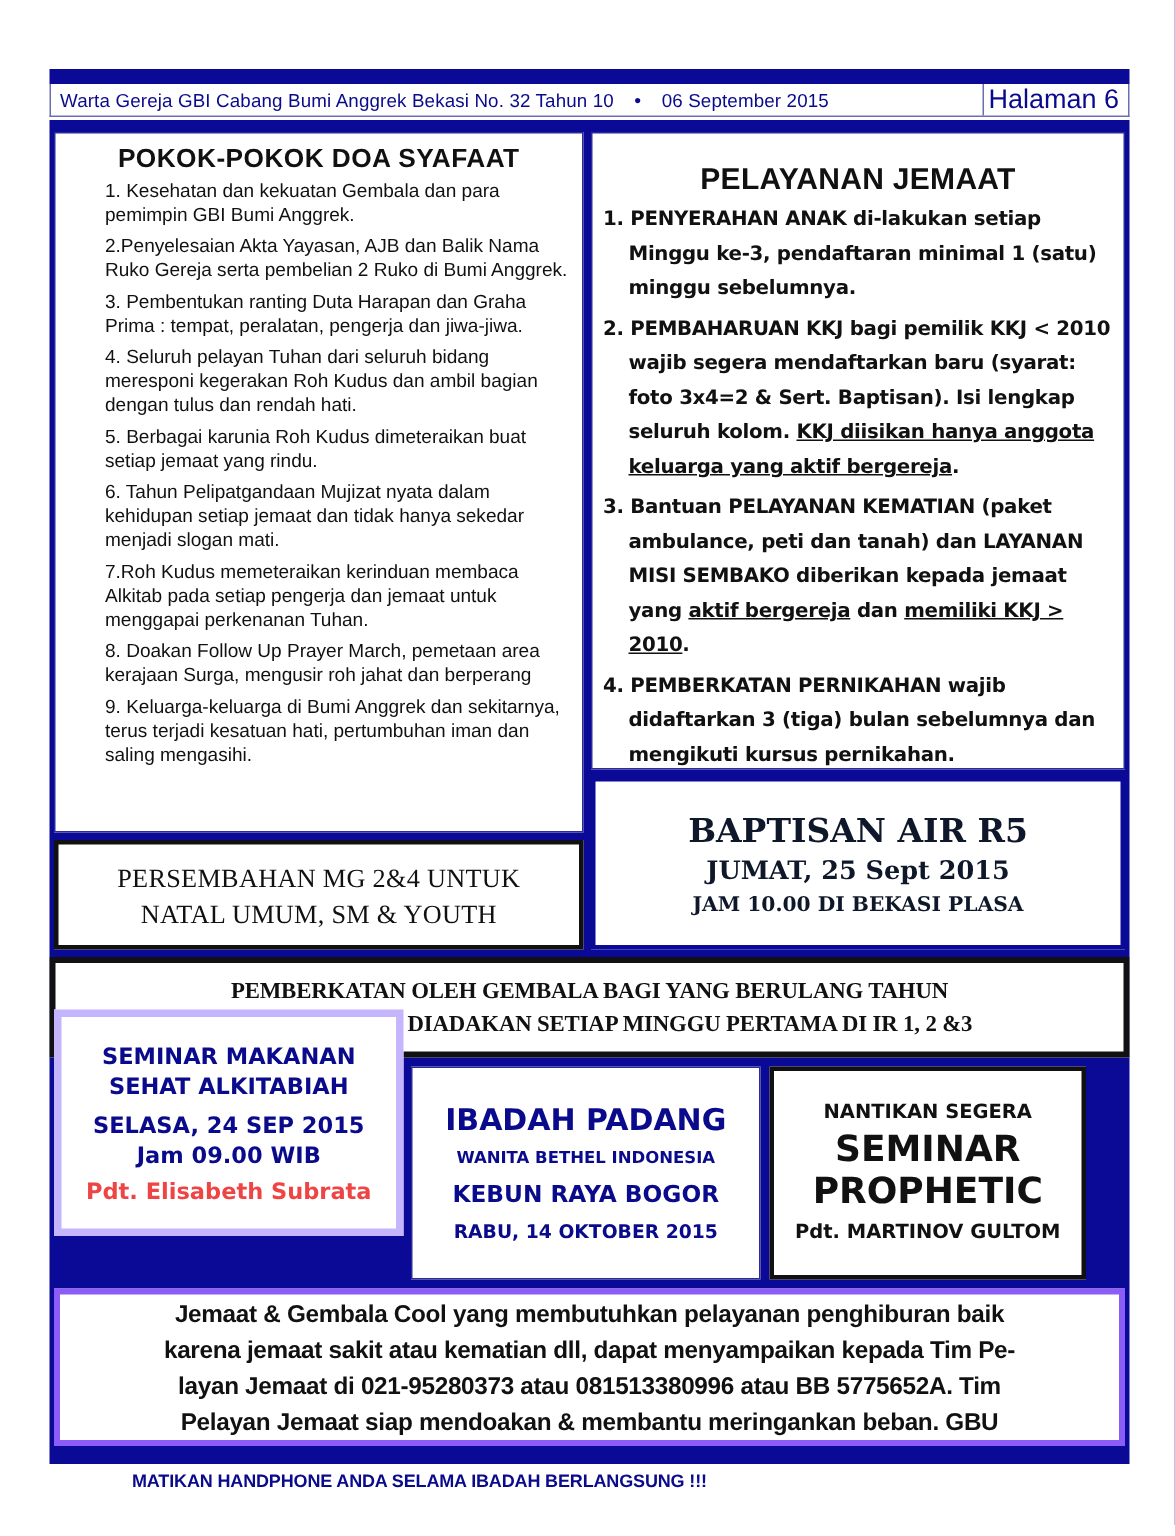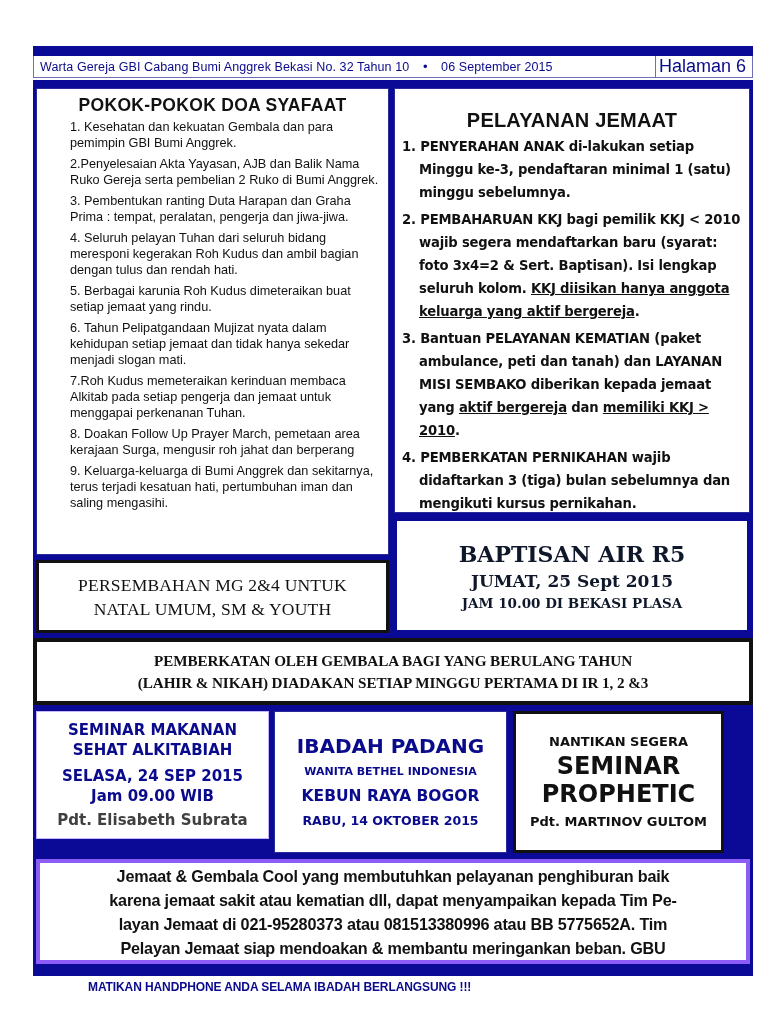--- a/index.html
+++ b/index.html
@@ -32,27 +32,27 @@
   
   .baptisan { left: 394px; top: 518px; width: 356px; height: 115px; border: 3px solid #0a0a96; outline: 2px solid #fff; outline-offset: -6px; display: flex; flex-direction: column; align-items: center; justify-content: center; font-family: "DejaVu Serif", serif; font-weight: bold; color: #0f172a; }
   .baptisan .t1 { font-size: 22px; line-height: 30px; }
   .baptisan .t2 { font-size: 17px; line-height: 24px; }
   .baptisan .t3 { font-size: 13.5px; line-height: 20px; }
 
   
   .pemberkatan { left: 33px; top: 638px; width: 720px; height: 67px; border: 4px solid #111; display: flex; flex-direction: column; align-items: center; justify-content: center; font-family: "Liberation Serif", serif; font-weight: bold; font-size: 15.2px; line-height: 22px; letter-spacing: -0.1px; }
 
   
-  .ev1 { left: 36px; top: 711px; width: 233px; height: 128px; border: 1px solid #c4b5fd; }
+  .ev1 { left: 36px; top: 673px; width: 233px; height: 151px; border: 5px solid #c4b5fd; }
   .ev2 { left: 274px; top: 711px; width: 233px; height: 142px; border: 1px solid #2a2a9a; }
   .ev3 { left: 513px; top: 711px; width: 211px; height: 142px; border: 3px solid #111; }
   .ev { display: flex; flex-direction: column; align-items: center; justify-content: center; text-align: center; font-family: "DejaVu Sans", sans-serif; font-weight: bold; }
   .ev1 .a { color: #0a0a8c; font-size: 15px; line-height: 20px; }
   .ev1 .b { color: #0a0a8c; font-size: 15px; line-height: 20px; margin-top: 6px; }
-  .ev1 .c { color: #404040; font-size: 15px; line-height: 20px; margin-top: 4px; }
+  .ev1 .c { color: #ef4444; font-size: 15px; line-height: 20px; margin-top: 4px; }
   .ev2 .a { color: #0a0a8c; font-size: 20px; line-height: 28px; }
   .ev2 .b { color: #0a0a8c; font-size: 11px; line-height: 20px; margin-top: 2px; }
   .ev2 .c { color: #0a0a8c; font-size: 15.5px; line-height: 24px; margin-top: 2px; }
   .ev2 .d { color: #0a0a8c; font-size: 12.5px; line-height: 22px; margin-top: 2px; }
   .ev3 .a { font-size: 13px; line-height: 20px; }
   .ev3 .b { font-size: 24px; line-height: 28px; }
   .ev3 .c { font-size: 13px; line-height: 20px; margin-top: 4px; }
 
   
   .notice { left: 36px; top: 859px; width: 714px; height: 105px; border: 4px solid #8b5cf6; display: flex; flex-direction: column; align-items: center; justify-content: center; font-family: "Liberation Sans", sans-serif; font-weight: bold; font-size: 16.2px; line-height: 24px; text-align: center; letter-spacing: -0.2px; }

